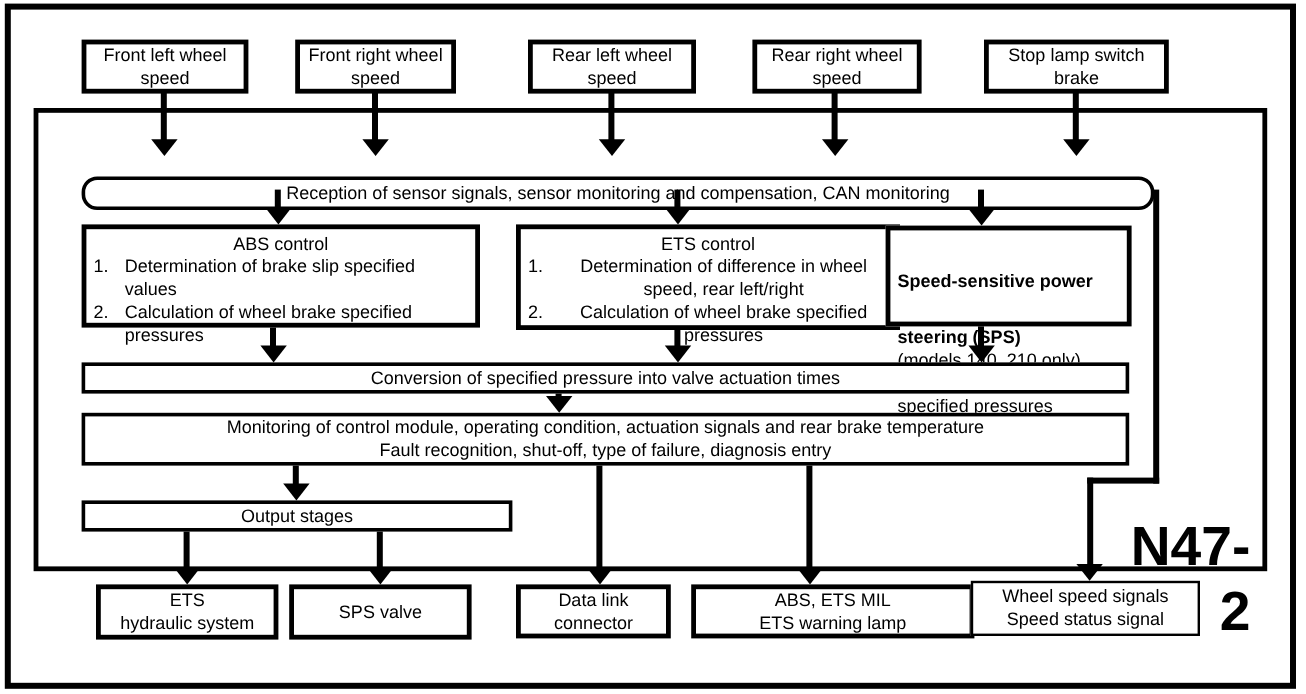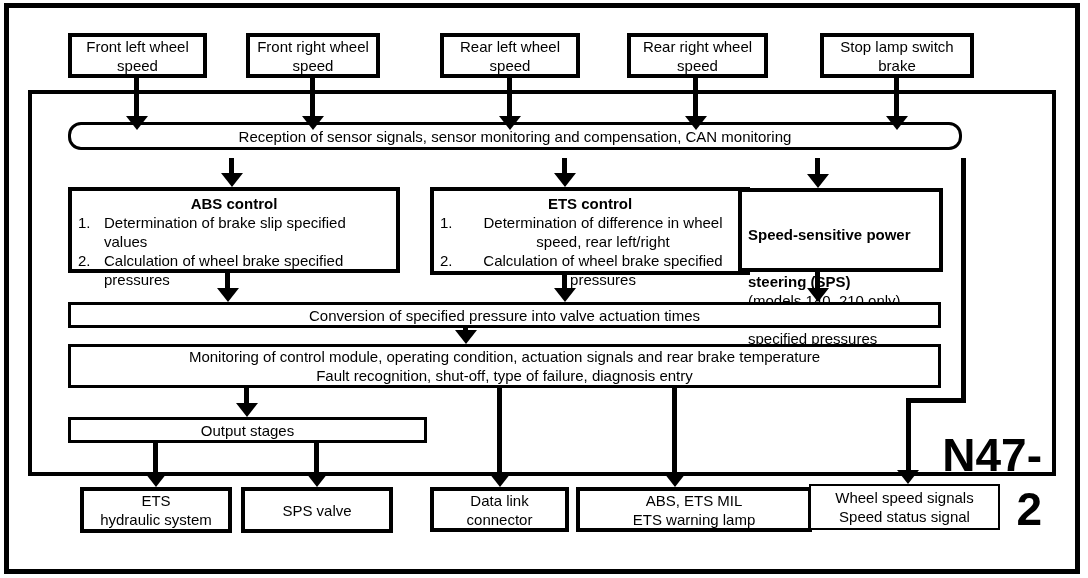--- a/index.html
+++ b/index.html
@@ -11,21 +11,21 @@
   .outer-border{position:absolute;left:4px;top:3px;width:1066px;height:561px;border:5px solid #000;}
   .module-box{position:absolute;left:28px;top:90px;width:1020px;height:378px;border:4px solid #000;background:#fff;}
   .box{
     position:absolute;background:#fff;border:4px solid #000;box-sizing:border-box;
     display:flex;flex-direction:column;align-items:center;justify-content:center;
     text-align:center;font-size:15px;line-height:19px;
   }
   .box span{display:block;}
   .bar{border-width:3px;}
   .proc{align-items:stretch;justify-content:flex-start;text-align:left;padding-top:3px;overflow:visible;}
-  .proc .title{font-weight:bold;text-align:center;}
+  .proc .title{font-weight:normal;text-align:center;}
   .item{display:flex;padding:0 6px;}
   .item .num{width:26px;flex:none;}
   .item .txt{flex:1;}
   .txt-center{text-align:center;}
   .sps-text{padding:2px 4px 0 6px;text-align:left;}
   .b{font-weight:bold;margin-top:28px;}
   .thinbox{border-width:2px;}
   .module-label{
     position:absolute;left:926px;top:428px;width:116px;text-align:right;
     font-size:46px;font-weight:bold;letter-spacing:0px;
@@ -58,21 +58,21 @@
   </div>
   <div class="box" style="left:627px;top:33px;width:141px;height:45px;">
     <span>Rear right wheel</span>
     <span>speed</span>
   </div>
   <div class="box" style="left:820px;top:33px;width:154px;height:45px;">
     <span>Stop lamp switch</span>
     <span>brake</span>
   </div>
 
-  <div class="box bar" style="left:68px;top:122px;width:894px;height:28px;border-radius:13px;">
+  <div class="box bar" style="left:68px;top:147px;width:894px;height:28px;border-radius:13px;">
     <span>Reception of sensor signals, sensor monitoring and compensation, CAN monitoring</span>
   </div>
 
   <div class="box proc" style="left:68px;top:187px;width:332px;height:86px;">
     <div class="title">ABS control</div>
     <div class="item">
       <span class="num">1.</span>
       <div class="txt">
         <span>Determination of brake slip specified</span>
         <span>values</span>
@@ -129,21 +129,21 @@
   </div>
 
   <div class="box" style="left:80px;top:487px;width:152px;height:46px;">
     <span>ETS</span>
     <span>hydraulic system</span>
   </div>
   <div class="box" style="left:241px;top:487px;width:152px;height:46px;">
     <span>SPS valve</span>
     <span></span>
   </div>
-  <div class="box" style="left:430px;top:487px;width:139px;height:45px;">
+  <div class="box" style="left:430px;top:487px;width:129px;height:45px;">
     <span>Data link</span>
     <span>connector</span>
   </div>
   <div class="box" style="left:576px;top:487px;width:236px;height:45px;">
     <span>ABS, ETS MIL</span>
     <span>ETS warning lamp</span>
   </div>
   <div class="box thinbox" style="left:809px;top:484px;width:191px;height:46px;">
     <span>Wheel speed signals</span>
     <span>Speed status signal</span>

